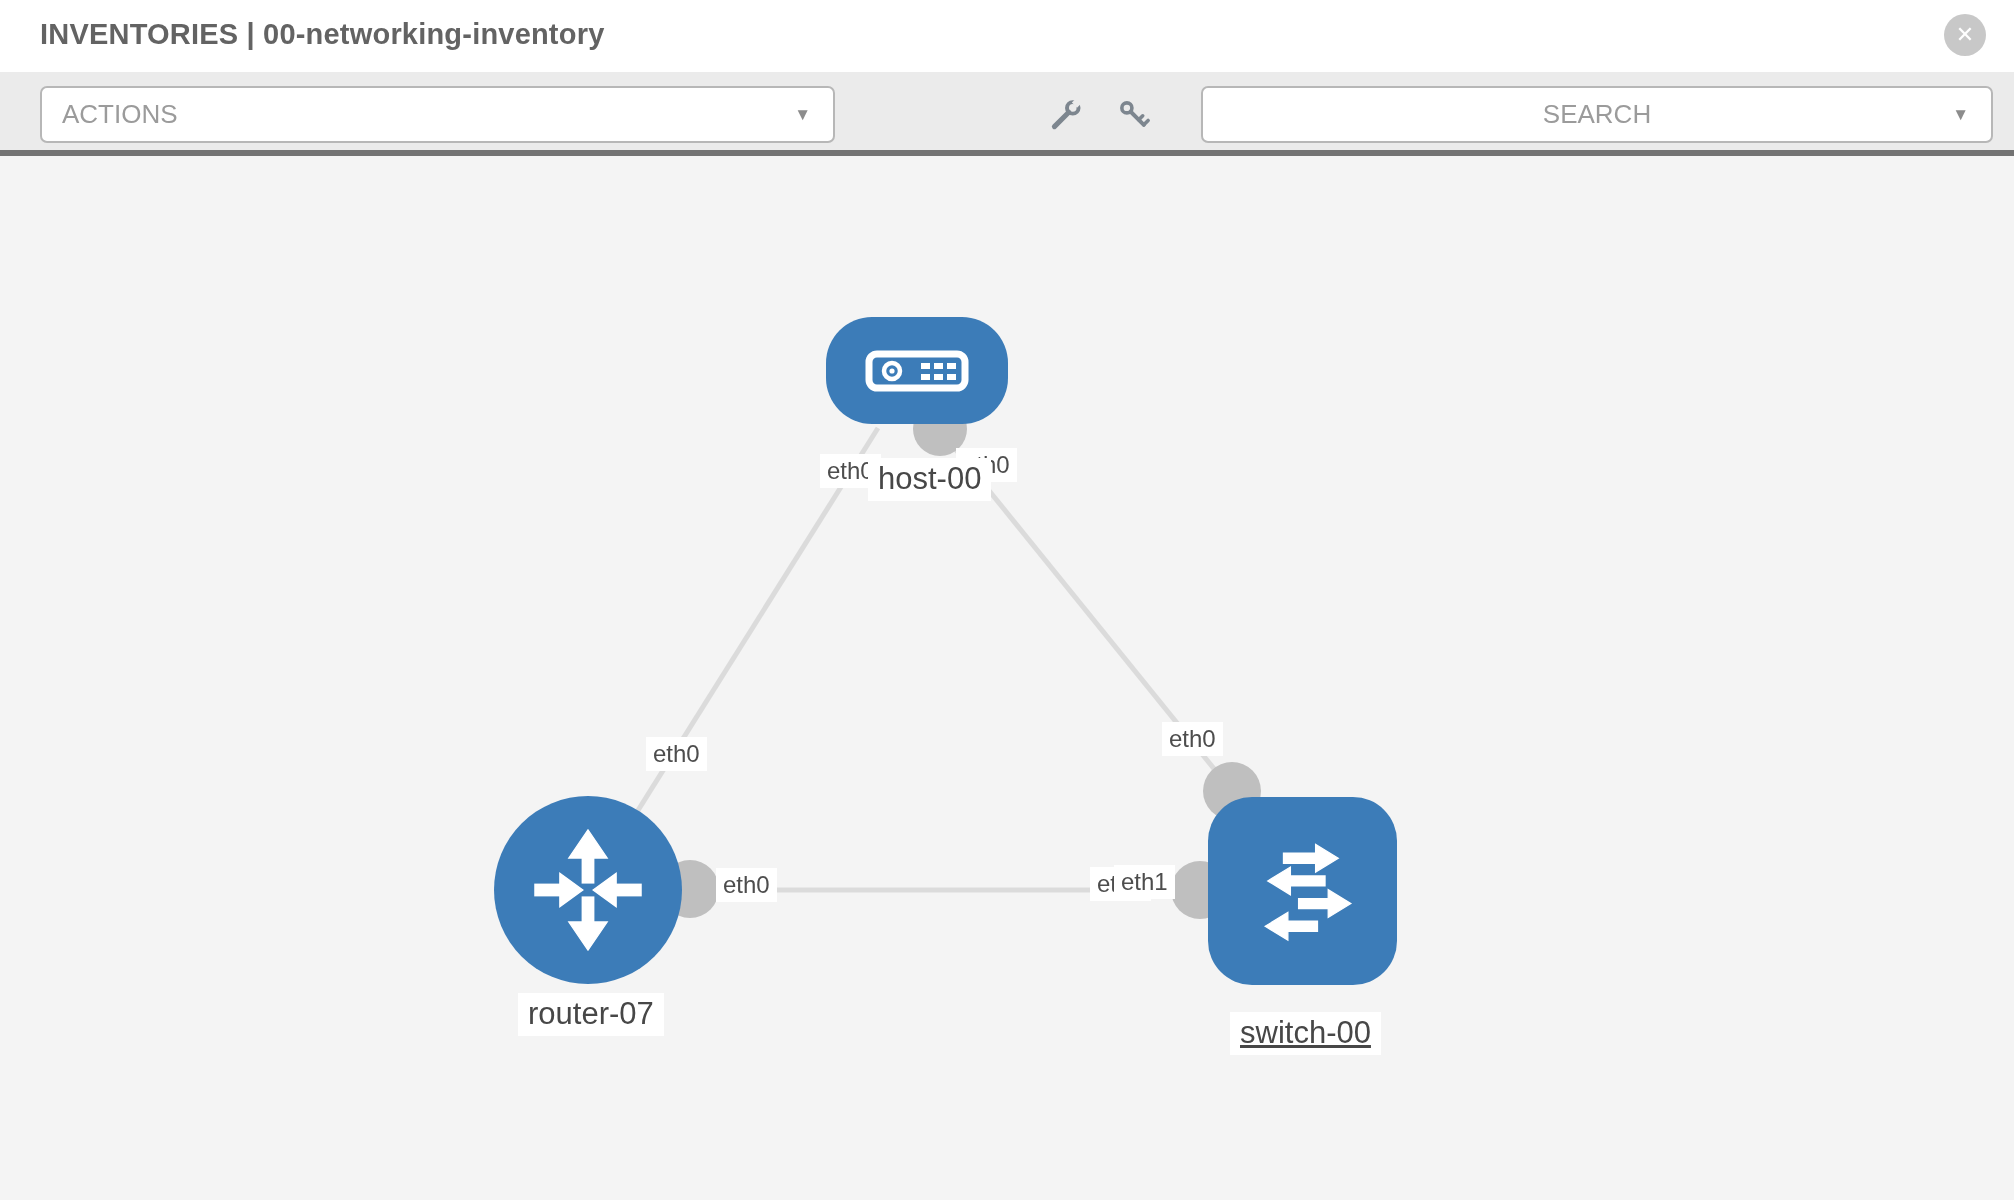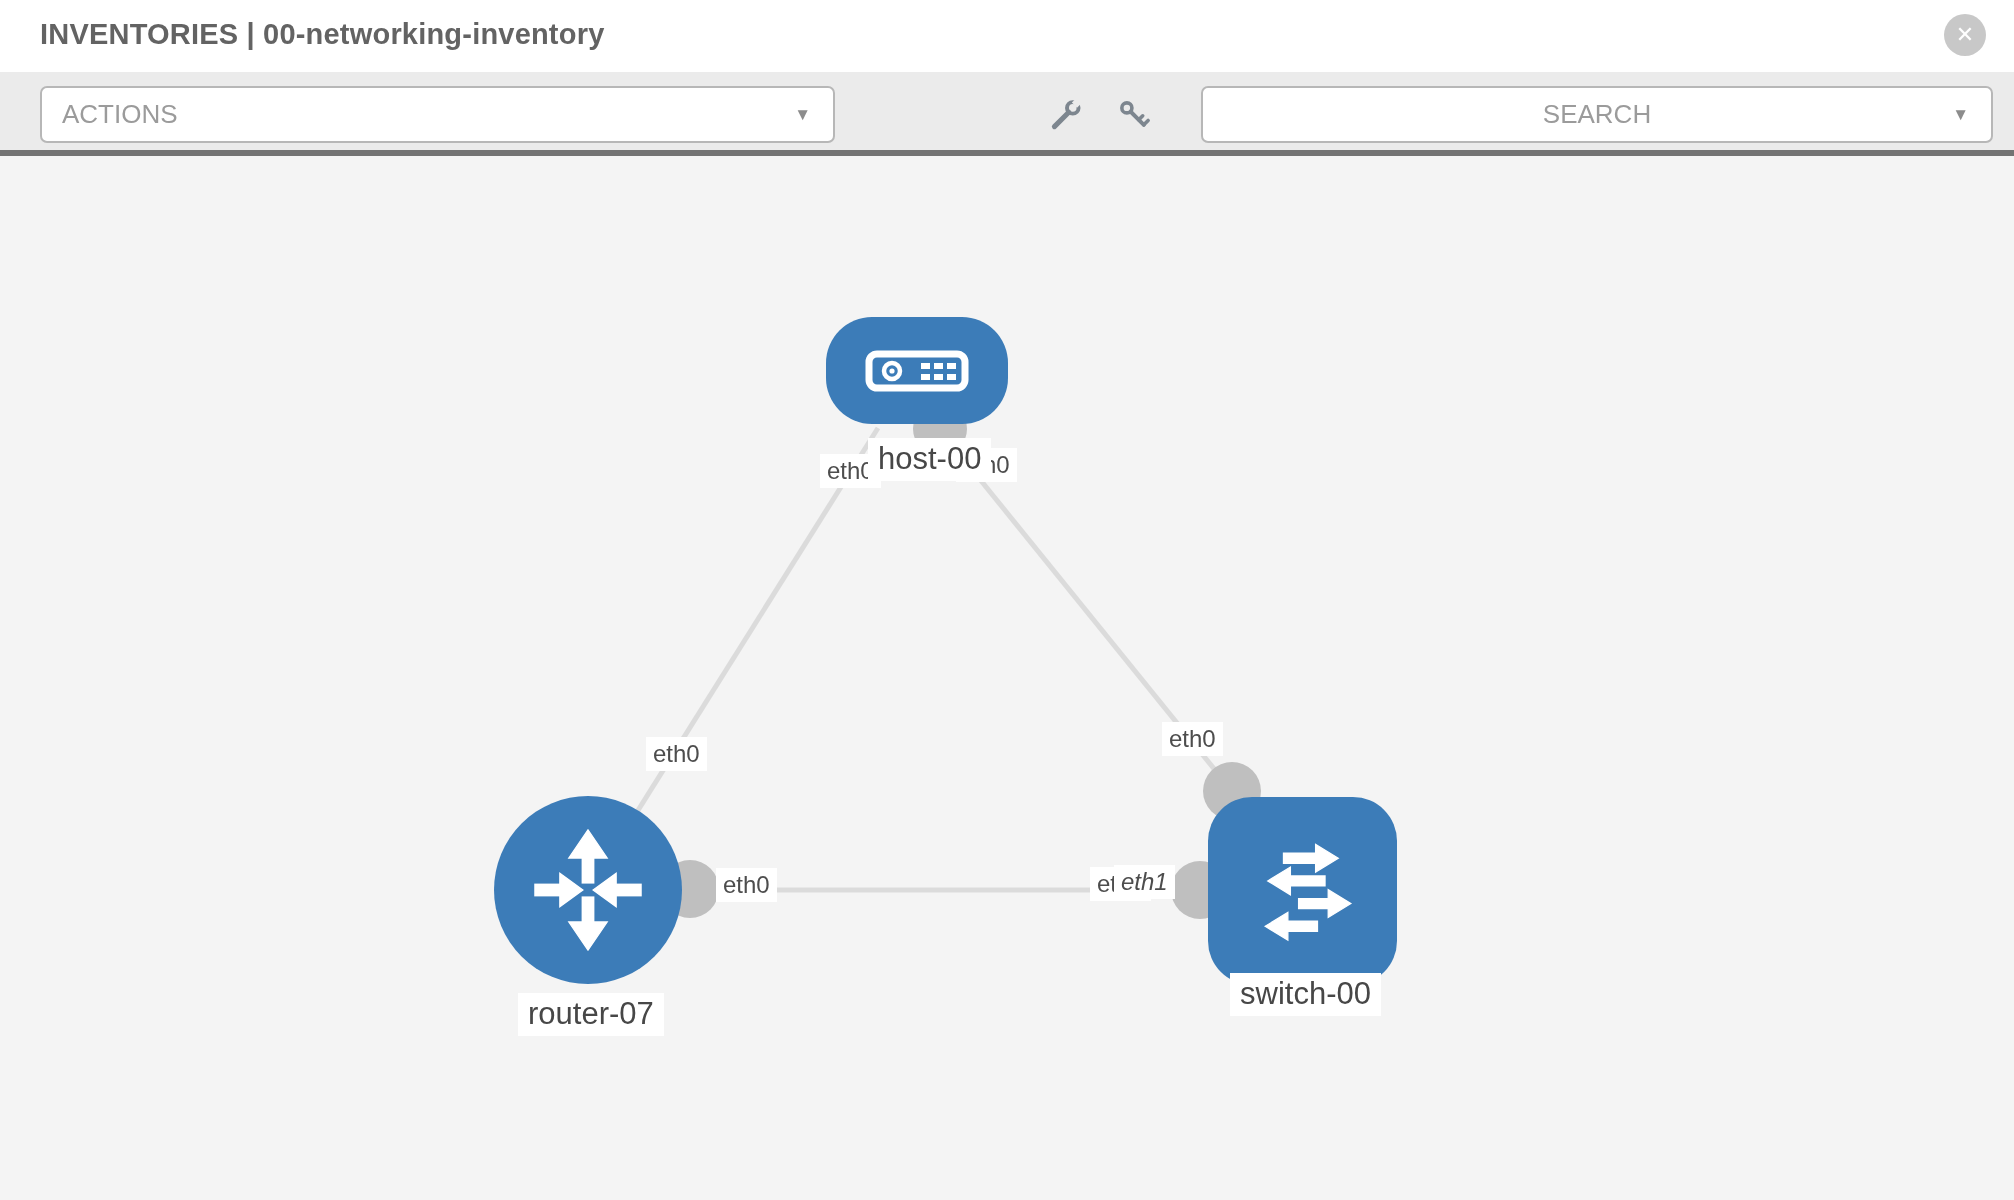--- a/index.html
+++ b/index.html
@@ -58,21 +58,21 @@
   .node-switch{left:1208px;top:641px;width:189px;height:188px;border-radius:44px;}
   .chip{
     position:absolute;background:#ffffff;color:#4d4d4d;font-size:24px;line-height:1.25;
     padding:2px 7px;white-space:nowrap;z-index:4;
   }
   .node-label{
     position:absolute;background:#ffffff;color:#474747;font-size:31px;line-height:1.25;
     padding:2px 10px;white-space:nowrap;z-index:5;
   }
   .chip-front{z-index:5;}
-  .host-label-chip{z-index:6;}
+  .host-label-chip{z-index:6;margin-top:20px;}
   
   .zoom-panel{
     position:absolute;right:0;bottom:0;width:392px;height:118px;background:#ffffff;
     border-left:2px solid #b6b6b6;border-top:2px solid #b6b6b6;box-sizing:border-box;z-index:10;
   }
   .zoom-level{
     position:absolute;left:0;right:0;top:6px;text-align:center;font-size:21px;color:#141414;
   }
   .zoom-minus,.zoom-plus{
     position:absolute;top:38px;font-size:40px;font-weight:bold;color:#8a9097;cursor:pointer;
@@ -180,20 +180,20 @@
       </g>
     </svg>
   </div>
 
   <div class="chip" style="left:820px;top:298px;">eth0</div>
   <div class="chip" style="left:956px;top:292px;">eth0</div>
   <div class="chip" style="left:646px;top:581px;">eth0</div>
   <div class="chip" style="left:716px;top:712px;">eth0</div>
   <div class="chip" style="left:1162px;top:566px;">eth0</div>
   <div class="chip" style="left:1090px;top:711px;">eth0</div>
-  <div class="chip chip-front" style="left:1114px;top:709px;font-style:italic;">eth1</div>
+  <div class="chip chip-front" style="left:1114px;top:709px;">eth1</div>
 
   <div class="node-label host-label-chip" style="left:868px;top:282px;">host-00</div>
   <div class="node-label" style="left:518px;top:837px;">router-07</div>
-  <div class="node-label" style="left:1230px;top:817px;">switch-00</div>
+  <div class="node-label" style="left:1230px;top:856px;text-decoration:underline;">switch-00</div>
 
 
 </div>
 
 </body></html>

